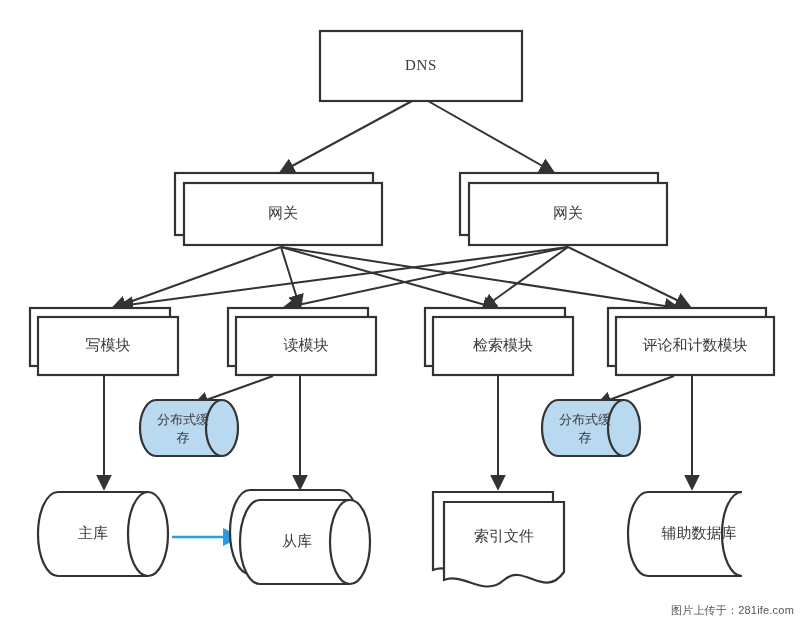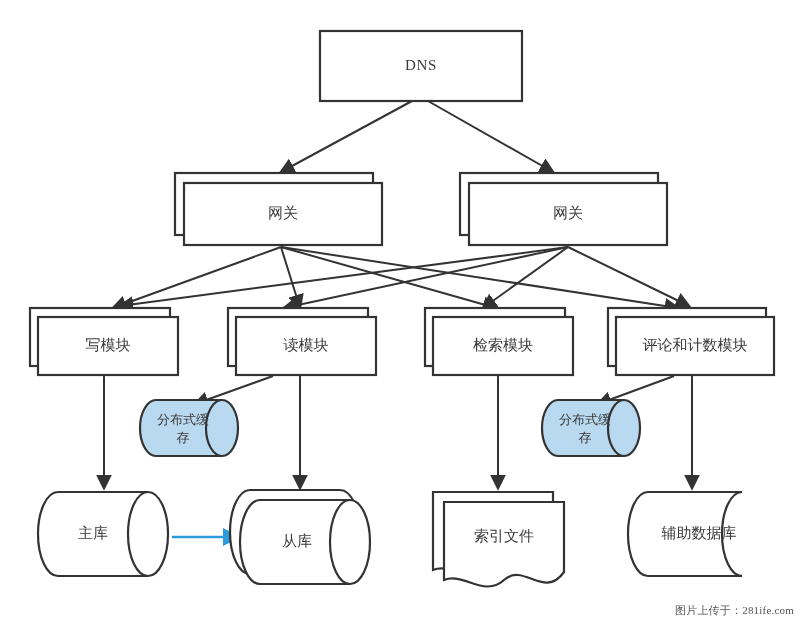--- a/index.html
+++ b/index.html
@@ -20,21 +20,21 @@
     font-size:15px;fill:#3a3a3a;text-anchor:middle;
     dominant-baseline:middle;
   }
   .node-label.latin{font-size:15px;letter-spacing:.6px;}
   .cache-label{
     font-family:"Liberation Serif","DejaVu Serif",serif;
     font-size:13px;fill:#3a3a3a;text-anchor:middle;
   }
   .watermark{
     position:absolute;right:6px;bottom:4px;
-    font-family:Liberation Serif, serif;
+    font-family:Liberation Sans, sans-serif;
     font-size:11px;color:#555;letter-spacing:.2px;white-space:nowrap;
   }
 </style>
 </head>
 <body>
 
 <svg id="diagram" viewBox="0 0 800 622" xmlns="http://www.w3.org/2000/svg">
   <defs>
     <marker id="arrow" viewBox="0 0 12 12" refX="10" refY="6" markerWidth="8" markerHeight="8" orient="auto-start-reverse">
       <path d="M 0 0 L 12 6 L 0 12 z" fill="#333333"></path>

